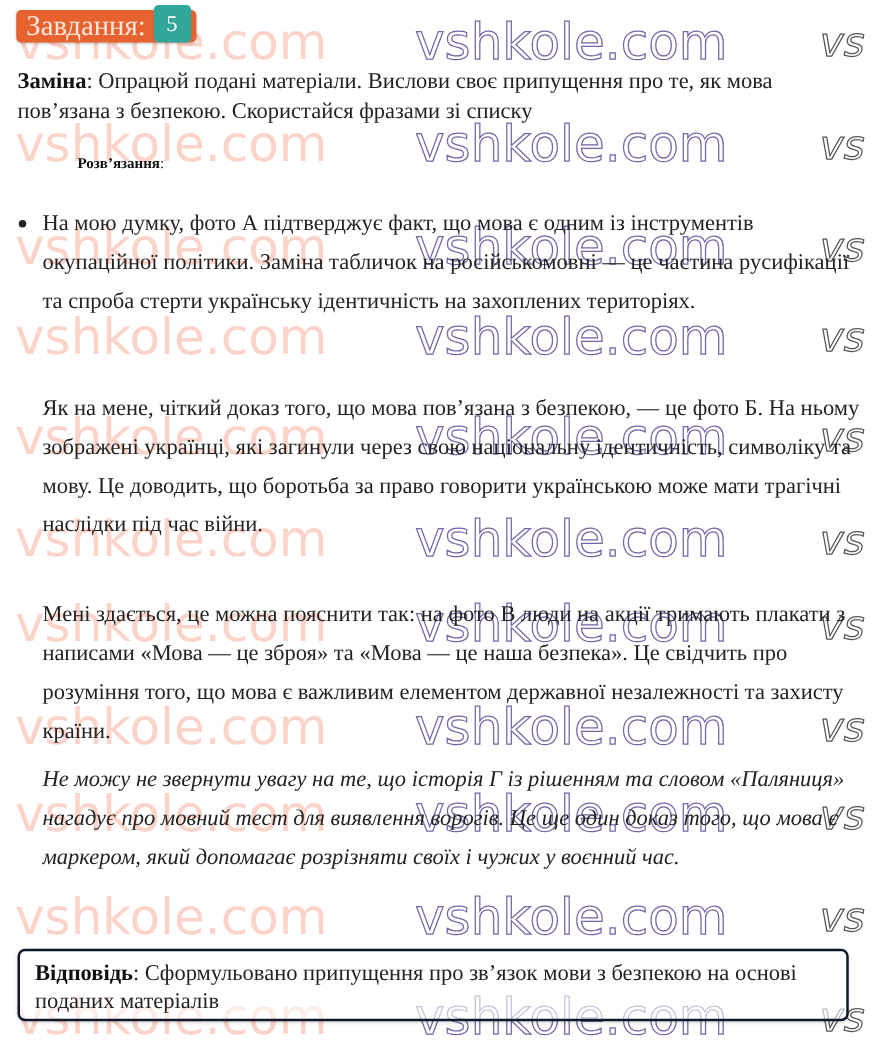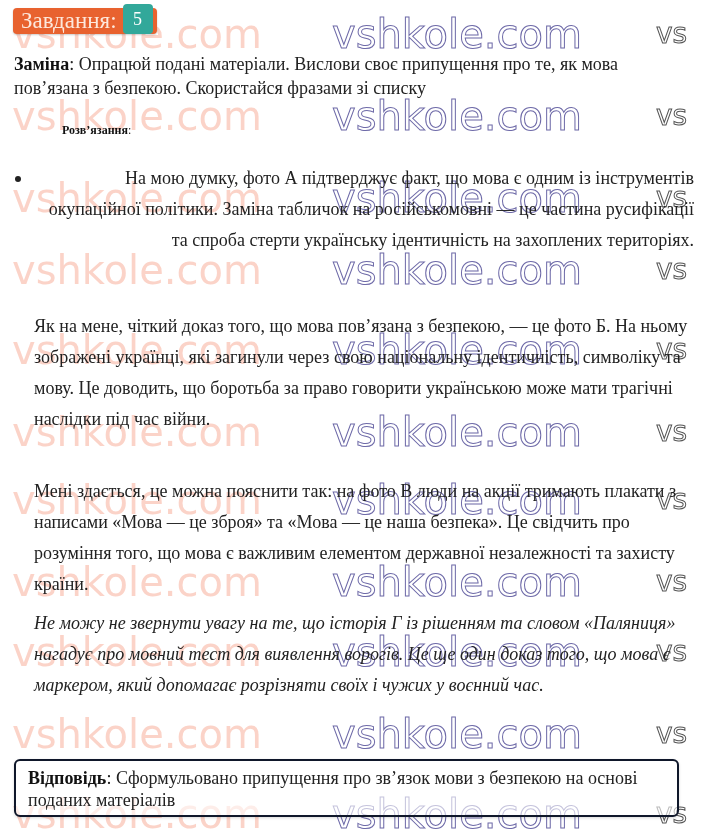--- a/index.html
+++ b/index.html
@@ -15,22 +15,22 @@
       font-family: "DejaVu Sans", sans-serif; font-size: 40px; letter-spacing: 0px;
       color: rgba(245, 140, 110, 0.38); line-height: 44px;
     }
     .wm-outline {
       position: absolute; left: 332px; top: 0;
       font-family: "DejaVu Sans", sans-serif; font-size: 40px; line-height: 44px;
       color: transparent; -webkit-text-stroke: 1px #6e6aa8;
     }
     .wm-outline2 {
       position: absolute; left: 656px; top: 0;
-      font-family: "DejaVu Sans", sans-serif; font-size: 28px; line-height: 44px;
-      color: transparent; -webkit-text-stroke: 1px #555555;
+      font-family: "DejaVu Sans", sans-serif; font-size: 32px; line-height: 44px;
+      color: transparent; font-style: italic; -webkit-text-stroke: 1px #555555;
     }
     .content { position: relative; z-index: 1; }
     .badge {
       position: absolute; left: 13px; top: 8px; height: 26px;
       background: #e8622f; border-radius: 4px;
       display: flex; align-items: center;
       padding: 0 0 0 8px;
       box-shadow: 0 1px 2px rgba(0,0,0,0.2);
     }
     .badge-label { color: #fde8dc; font-size: 23px; }
@@ -48,21 +48,21 @@
     .solution-head {
       position: absolute; left: 14px; top: 118px; font-size: 12px; line-height: 24px; margin-left: 48px;
     }
     b { font-weight: bold; color: #111; }
     .list { position: absolute; left: 14px; top: 163px; width: 680px; }
     .para { font-size: 18px; line-height: 31px; padding-left: 20px; position: relative; }
     .para.bullet::before {
       content: ""; position: absolute; left: 1px; top: 13px;
       width: 6px; height: 6px; background: #222; border-radius: 50%;
     }
-    .p1 { position: absolute; top: 0; text-align: right; }
+    .p1 { position: absolute; top: 0; }
     .p2 { position: absolute; top: 148px; }
     .p3 { position: absolute; top: 296px; margin-top: 17px; }
     .p4 { position: absolute; top: 445px; font-style: italic; }
     .answer {
       position: absolute; left: 14px; top: 759px; width: 665px; height: 58px;
       border: 2px solid #0f172a; border-radius: 6px;
       padding: 6px 0 0 12px; box-sizing: border-box;
       font-size: 18px; line-height: 22px;
       box-shadow: 0 1px 3px rgba(0,0,0,0.15);
       background: rgba(255,255,255,0.6);

